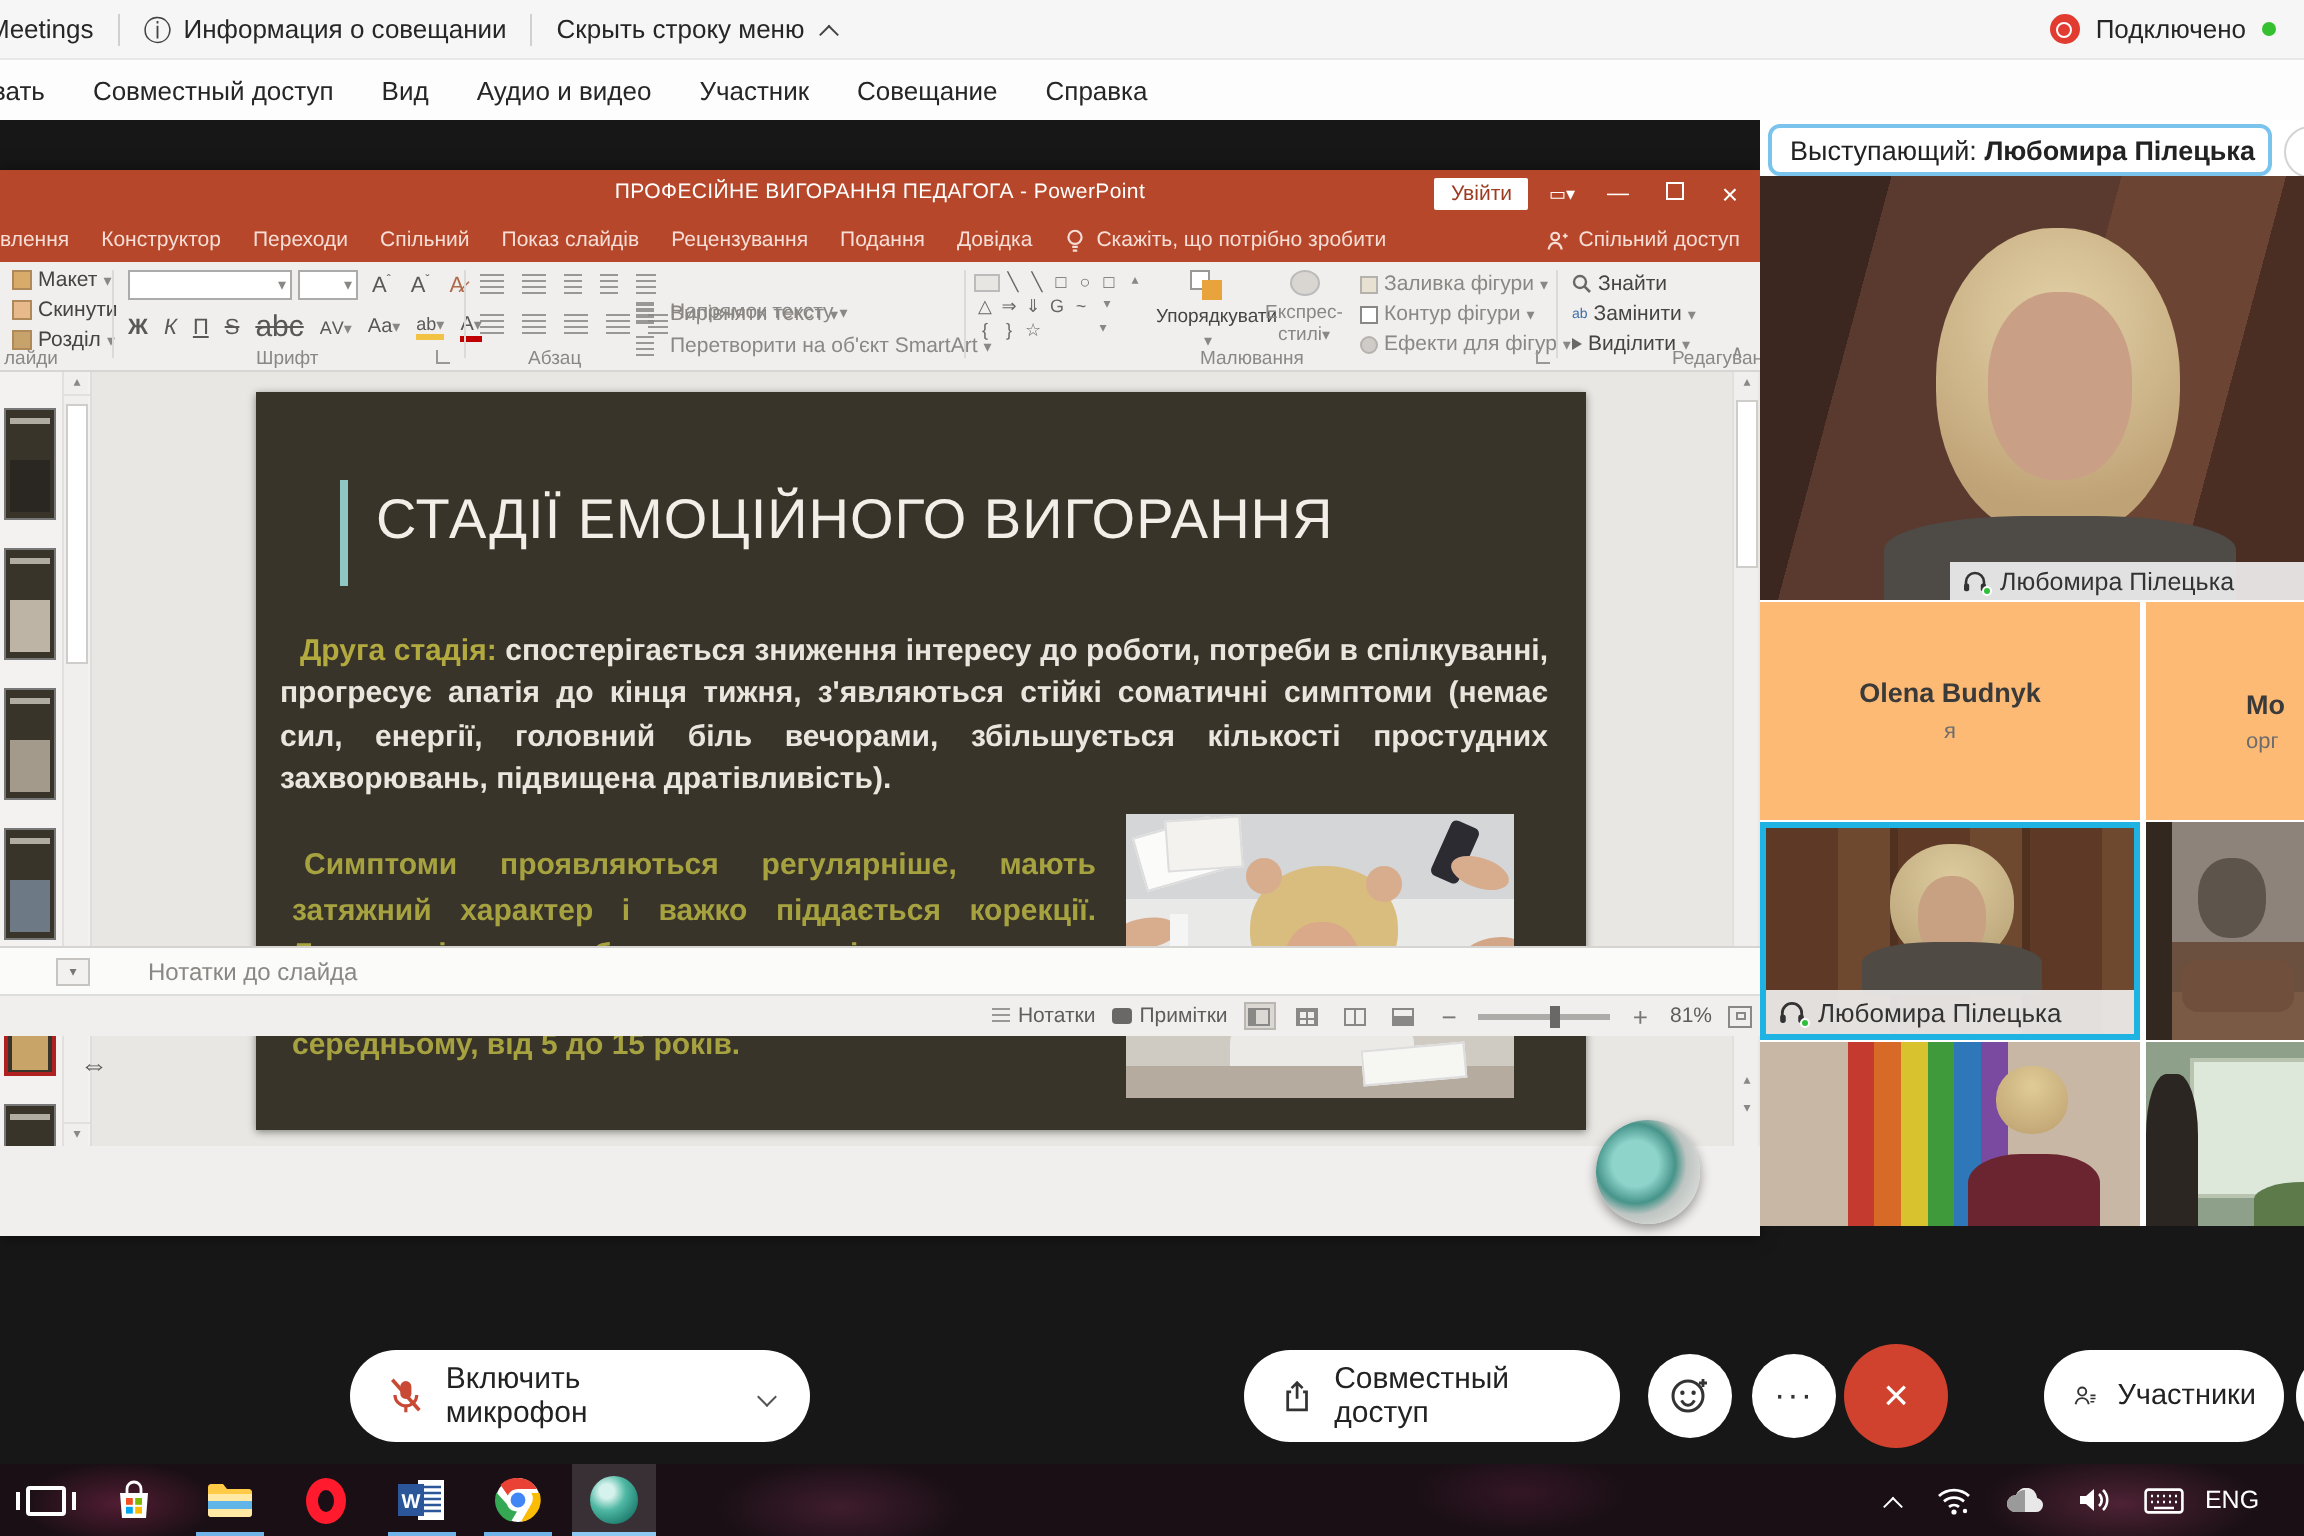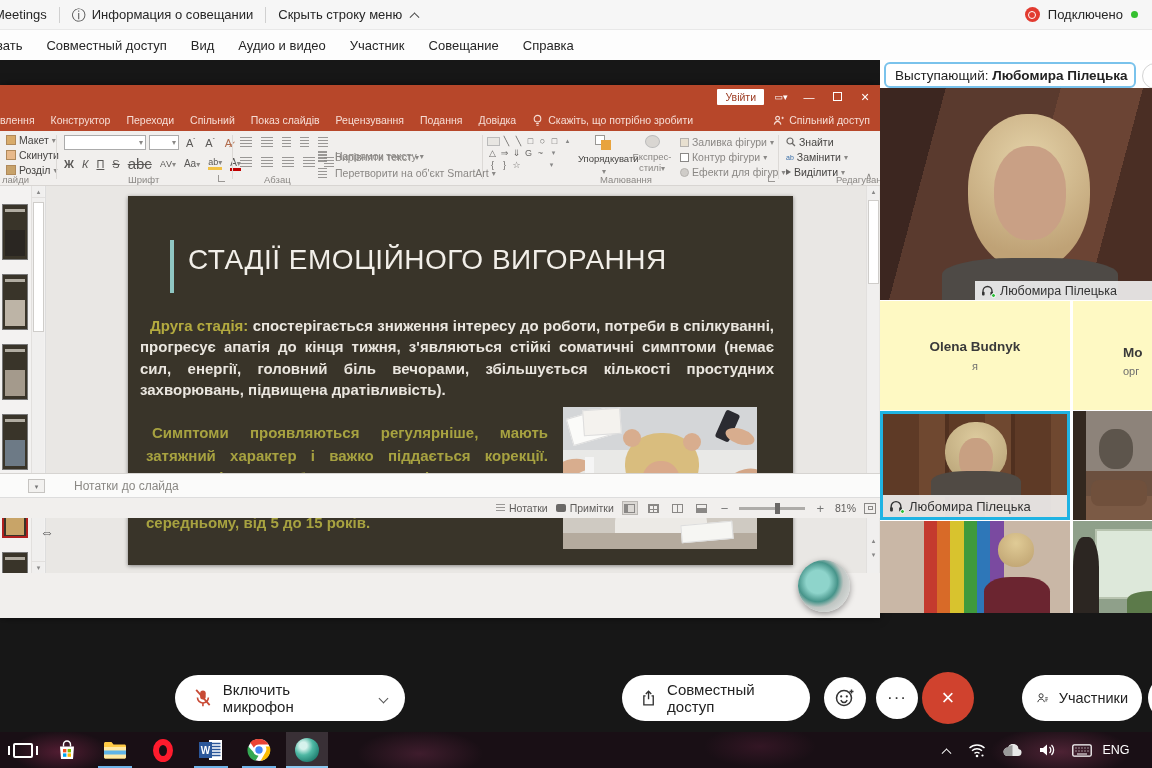--- a/index.html
+++ b/index.html
@@ -66,21 +66,21 @@
 .zl{font-size:13px;color:#777;padding:0 3px}
 .ztrack{width:66px;height:3px;background:#aeaca9;position:relative}
 .zthumb{position:absolute;left:36px;top:-4px;width:5px;height:11px;background:#6a6866}
 .fitbox{width:12px;height:11px;border:1px solid #8a8886;display:inline-flex;align-items:center;justify-content:center}
 .fitbox i{width:5px;height:4px;border:1px solid #8a8886;display:block}
 .bubble{left:798px;top:560px;width:52px;height:52px;border-radius:50%;background:radial-gradient(circle at 38% 42%,#8ed4cb 0 26%,#47948a 45%,rgba(186,193,190,.92) 58%,rgba(214,217,215,.95) 78%);box-shadow:0 2px 6px rgba(0,0,0,.4)}
 
 .rpanel{left:880px;top:60px;width:272px;height:553px;background:#fff}
 .spkpill{position:absolute;left:4px;top:2px;width:252px;height:26px;border:2px solid #7ac3ec;border-radius:6px;background:#fff;display:flex;align-items:center;padding:0 9px;font-size:13.5px;color:#222;white-space:nowrap}
 .collbtn{position:absolute;left:262px;top:3px;width:26px;height:26px;border-radius:50%;border:1px solid #d4d4d4;background:#fff}
-.vtile{position:absolute;overflow:hidden;background:#fef9c3}
+.vtile{position:absolute;overflow:hidden;background:#fdba74}
 .namebar{position:absolute;left:0;right:0;bottom:0;background:rgba(242,242,242,.9);display:flex;align-items:center;gap:6px;padding:0 6px;color:#333}
 .hs{position:relative;display:inline-flex}
 .hs em{position:absolute;right:-2px;bottom:-1px;width:5px;height:5px;border-radius:50%;background:#2fbf3a;border:1px solid #fff}
 .pname{font-size:13.5px;font-weight:bold;color:#3a3a3a}
 .prole{font-size:11px;color:#6d6d6d;margin-top:6px}
 
 .pill{position:absolute;height:46px;background:#fff;border-radius:23px;display:flex;align-items:center;padding:0 18px;gap:10px;font-size:15px;color:#222}
 .circ{position:absolute;width:42px;height:42px;border-radius:50%;background:#fff;display:flex;align-items:center;justify-content:center}
 .endc{position:absolute;width:52px;height:52px;border-radius:50%;background:#d0422e;display:flex;align-items:center;justify-content:center;color:#fff;font-size:22px}
 .pillchev{margin-left:6px;color:#555}
@@ -130,20 +130,21 @@
     <span class="t13">Участник</span>
     <span class="t13">Совещание</span>
     <span class="t13">Справка</span>
   </div>
 
   <div class="a" style="left:0;top:60px;width:1152px;height:672px;background:#171717"></div>
 
   <div class="a pptwin">
 
     <div class="a ptitle">
+      <span class="cap">ПРОФЕСІЙНЕ ВИГОРАННЯ ПЕДАГОГА  -  PowerPoint</span>
       <div class="row" style="position:absolute;right:4px;top:0;height:24px;gap:6px">
         <span class="signin">Увійти</span>
         <span class="wbtn" style="font-size:9px">▭▾</span>
         <span class="wbtn">—</span>
         <span class="wbtn"><span class="resto"></span></span>
         <span class="wbtn" style="font-size:14px">×</span>
       </div>
     </div>
 
     <div class="a ptabs row">

